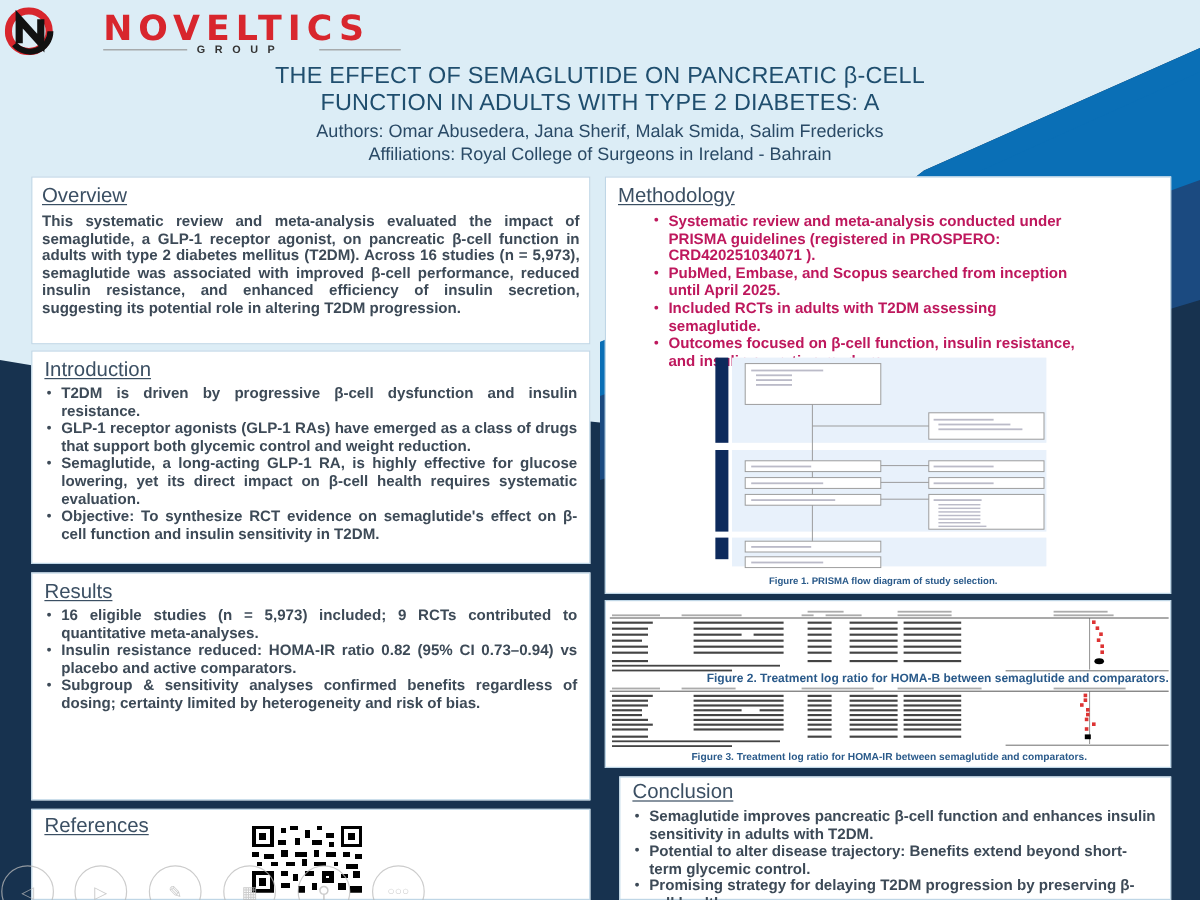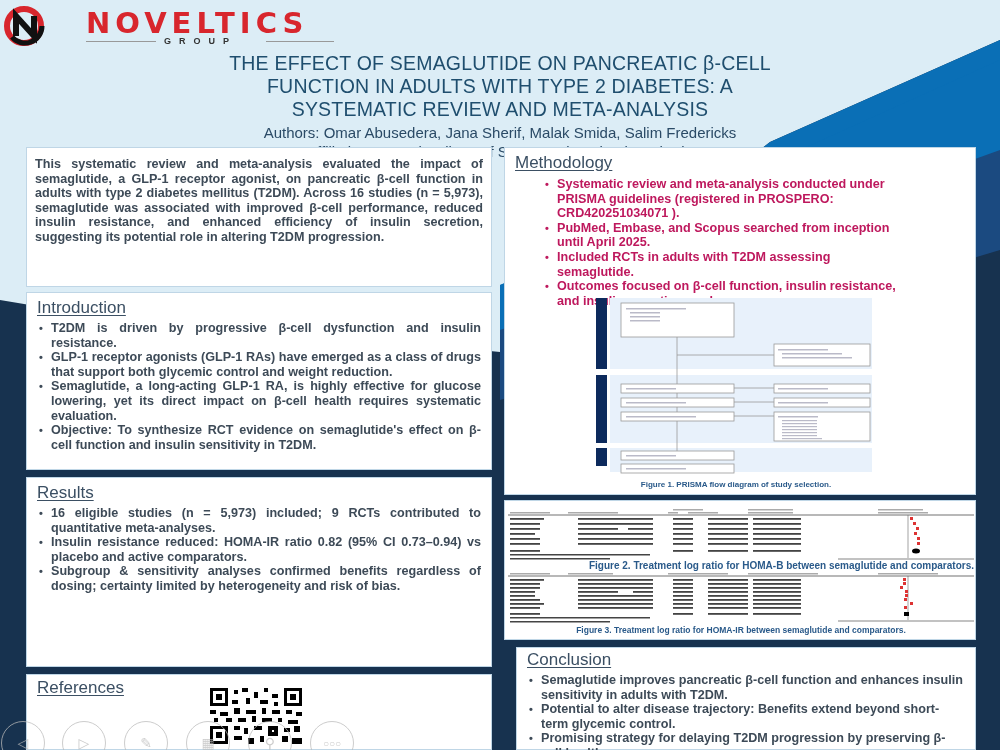--- a/index.html
+++ b/index.html
@@ -47,26 +47,26 @@
   </svg>
   <span class="word">NOVELTICS</span>
   <span class="rule" style="left:82px;width:70px;"></span>
   <span class="group">GROUP</span>
   <span class="rule" style="left:262px;width:68px;"></span>
 </div>
 
 <div class="title" style="top:52px;">
   <div class="t">THE EFFECT OF SEMAGLUTIDE ON PANCREATIC β-CELL</div>
   <div class="t">FUNCTION IN ADULTS WITH TYPE 2 DIABETES: A</div>
-  <div class="t">SYSTEMATIC REVIEW AND META-ANALYSIS</div>
   <div class="s" style="margin-top:2px;">Authors: Omar Abusedera, Jana Sherif, Malak Smida, Salim Fredericks</div>
   <div class="s">Affiliations: Royal College of Surgeons in Ireland - Bahrain</div>
 </div>
 
 <div class="panel" style="left:26px;top:147px;width:466px;height:140px;padding:5px 8px 0 8px;">
+  <h2>Overview</h2>
   <p style="margin-top:4px;">This systematic review and meta-analysis evaluated the impact of semaglutide, a GLP-1 receptor agonist, on pancreatic β-cell function in adults with type 2 diabetes mellitus (T2DM). Across 16 studies (n = 5,973), semaglutide was associated with improved β-cell performance, reduced insulin resistance, and enhanced efficiency of insulin secretion, suggesting its potential role in altering T2DM progression.</p>
 </div>
 
 <div class="panel" style="left:26px;top:292px;width:466px;height:178px;padding:5px 10px 0 10px;">
   <h2>Introduction</h2>
   <ul style="margin-top:3px;">
     <li>T2DM is driven by progressive β-cell dysfunction and insulin resistance.</li>
     <li>GLP-1 receptor agonists (GLP-1 RAs) have emerged as a class of drugs that support both glycemic control and weight reduction.</li>
     <li>Semaglutide, a long-acting GLP-1 RA, is highly effective for glucose lowering, yet its direct impact on β-cell health requires systematic evaluation.</li>
     <li>Objective: To synthesize RCT evidence on semaglutide's effect on β-cell function and insulin sensitivity in T2DM.</li>

